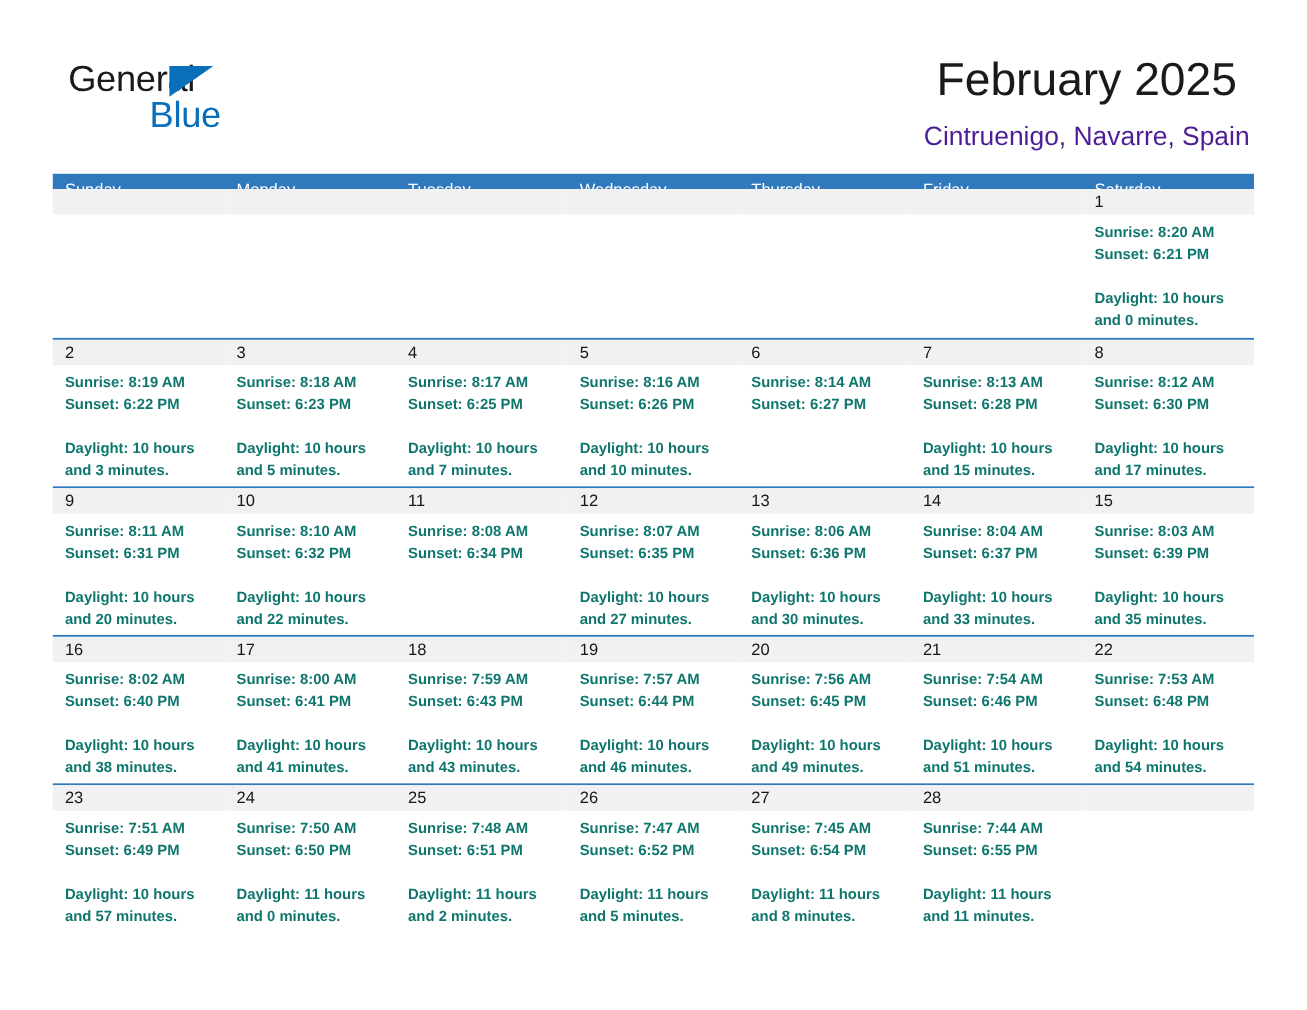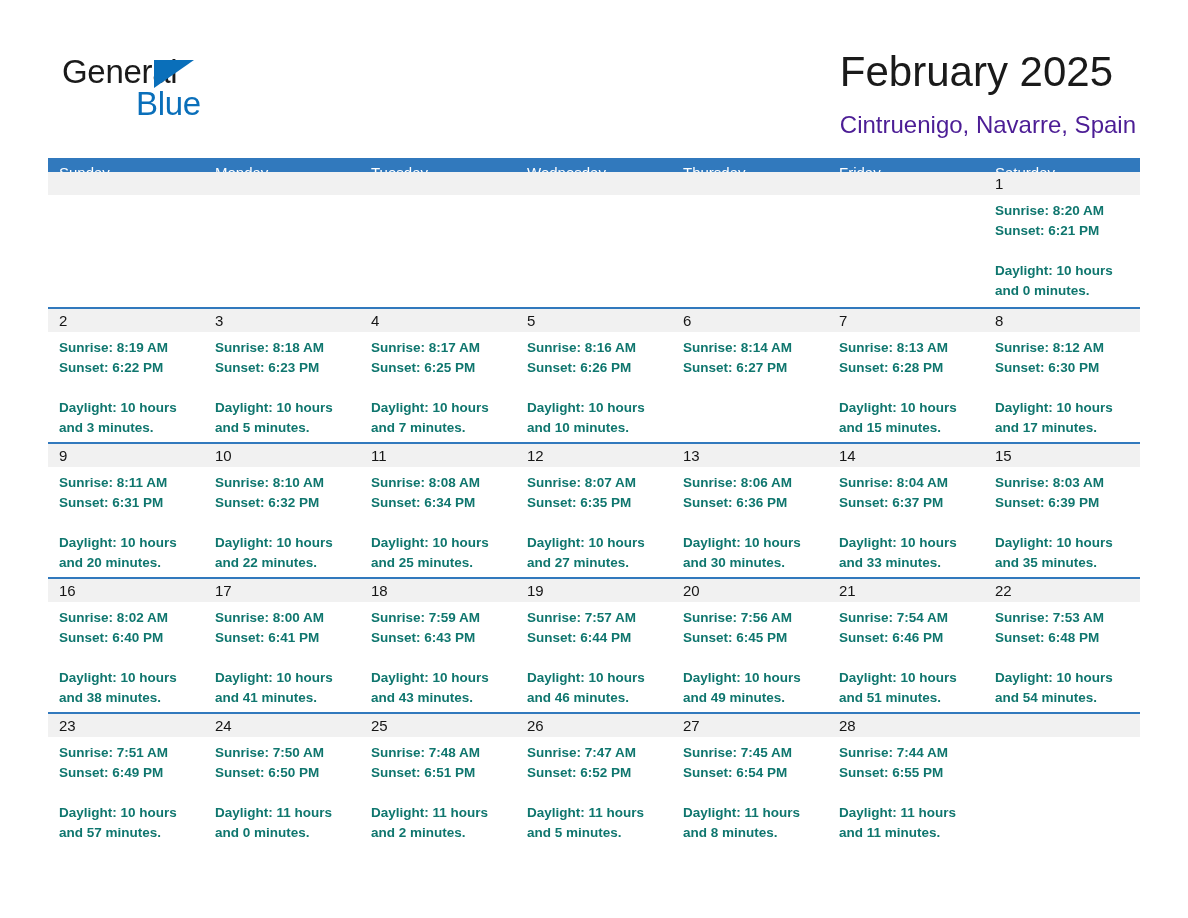--- a/index.html
+++ b/index.html
@@ -61,21 +61,21 @@
     top: 32px;
     font-size: 33px;
     line-height: 40px;
     color: #0a6fba;
     letter-spacing: -0.3px;
   }
   .title-block {
     position: absolute;
     right: 56px;
     top: 46px;
-    text-align: left;
+    text-align: center;
   }
   .cal-title {
     font-size: 42px;
     line-height: 52px;
     font-weight: normal;
     color: #1a1a1a;
     white-space: nowrap;
   }
   .cal-subtitle {
     margin-top: 12px;
@@ -285,21 +285,20 @@
               <div>Sunrise: 8:10 AM</div>
               <div>Sunset: 6:32 PM</div>
               <div class="daylight">Daylight: 10 hours and 22 minutes.</div>
             </div>
           </div>
           <div class="day">
             <div class="day-num-band">11</div>
             <div class="day-info">
               <div>Sunrise: 8:08 AM</div>
               <div>Sunset: 6:34 PM</div>
-              <div class="daylight">Daylight: 10 hours and 25 minutes.</div>
             </div>
           </div>
           <div class="day">
             <div class="day-num-band">12</div>
             <div class="day-info">
               <div>Sunrise: 8:07 AM</div>
               <div>Sunset: 6:35 PM</div>
               <div class="daylight">Daylight: 10 hours and 27 minutes.</div>
             </div>
           </div>

